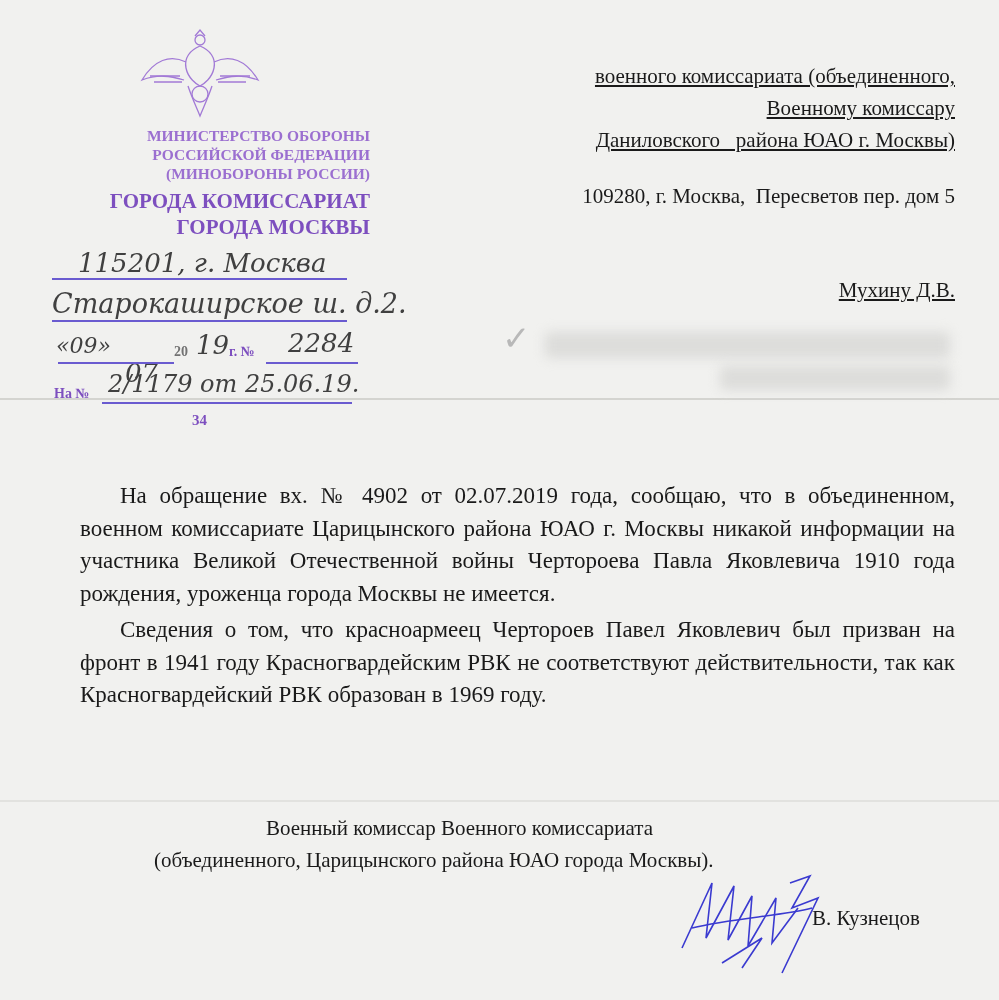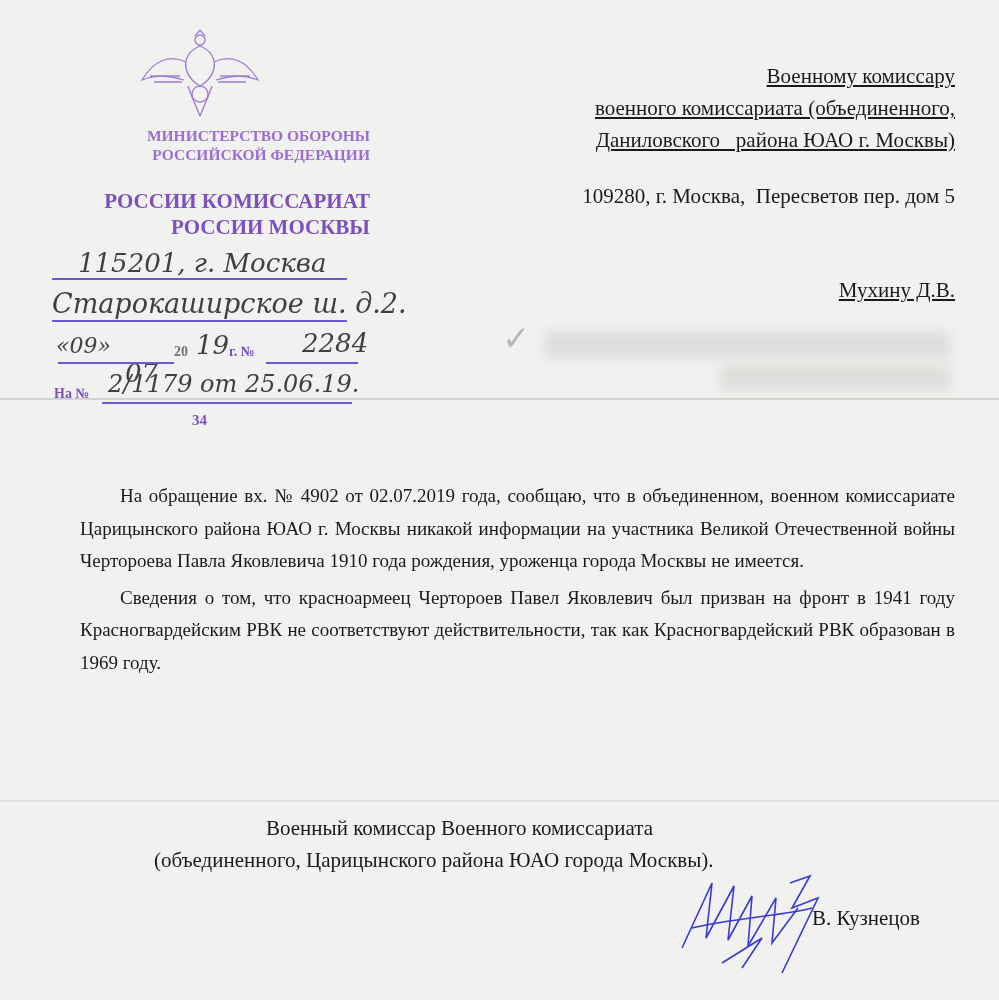--- a/index.html
+++ b/index.html
@@ -6,21 +6,21 @@
   body { width:999px; height:1000px; background:#f1f1ef; position:relative; overflow:hidden;
          font-family:"Liberation Serif", serif; color:#1a1a1a; }
   .fold { position:absolute; left:0; width:999px; height:2px; background:#d4d4d0; }
   .stamp { position:absolute; color:#8a5bc4; font-family:"Liberation Serif", serif; font-weight:bold; text-align:right; }
   .emblem { position:absolute; left:140px; top:28px; width:120px; height:90px; }
   .hand { position:absolute; font-family:"DejaVu Serif", serif; font-style:italic; color:#404040; font-size:26px; }
   .uline { position:absolute; height:1.5px; background:#6a5bd0; }
   .addr { position:absolute; right:44px; text-align:right; font-size:21px; line-height:32px; }
   .addr .u { text-decoration:underline; }
   .blur { position:absolute; background:#dcdcda; filter:blur(6px); border-radius:4px; }
-  .body-text { position:absolute; left:80px; width:875px; font-size:19px; line-height:32.5px; text-align:justify; }
+  .body-text { position:absolute; left:80px; width:875px; font-size:23px; line-height:32.5px; text-align:justify; }
   .body-text p { margin:0; text-indent:40px; }
   .sign { position:absolute; font-size:21px;text-align:center; }
 </style>
 </head>
 <body>
 
 <div class="fold" style="top:398px;"></div>
 <div class="fold" style="top:800px; opacity:.5;"></div>
 
 <svg class="emblem" viewBox="0 0 120 90">
@@ -32,49 +32,50 @@
     <path d="M74 34 C90 26 106 32 118 52 C102 46 90 48 76 52"></path>
     <path d="M10 48 L40 48 M14 54 L42 54 M80 48 L110 48 M78 54 L106 54"></path>
     <path d="M48 58 C52 70 56 78 60 88 C64 78 68 70 72 58"></path>
     <circle cx="60" cy="66" r="8"></circle>
   </g>
 </svg>
 
 <div class="stamp" style="left:40px; top:126px; width:330px; font-size:15.5px; line-height:19px; color:#9b6fd0;">
   <div>МИНИСТЕРСТВО ОБОРОНЫ</div>
   <div>РОССИЙСКОЙ ФЕДЕРАЦИИ</div>
+  <div>(МИНОБОРОНЫ РОССИИ)</div>
 </div>
 <div class="stamp" style="left:40px; top:188px; width:330px; font-size:21px; line-height:26px; color:#7d4fbf;">
-  <div>РОССИИ КОМИССАРИАТ</div>
-  <div>РОССИИ МОСКВЫ</div>
+  <div>ГОРОДА КОМИССАРИАТ</div>
+  <div>ГОРОДА МОСКВЫ</div>
 </div>
 
 <div class="hand" style="left:78px; top:248px;">115201, г. Москва</div>
 <div class="uline" style="left:52px; top:278px; width:295px;"></div>
 <div class="hand" style="left:52px; top:288px; font-size:27px;">Старокаширское ш. д.2.</div>
 <div class="uline" style="left:52px; top:320px; width:295px;"></div>
 
 <div class="hand" style="left:56px; top:333px; font-size:22px;">«09»</div>
 <div class="uline" style="left:58px; top:362px; width:50px;"></div>
 <div class="hand" style="left:125px; top:330px;margin-top:28px;">07</div>
 <div class="uline" style="left:108px; top:362px; width:66px;"></div>
 <div class="stamp" style="left:174px; top:344px; font-size:14px; color:#737373;">20</div>
 <div class="hand" style="left:196px; top:330px;">19</div>
 <div class="stamp" style="left:229px; top:344px; font-size:14px; color:#7d4fbf;">г. №</div>
-<div class="hand" style="left:302px; top:328px;">2284</div>
+<div class="hand" style="left:288px; top:328px;">2284</div>
 <div class="uline" style="left:266px; top:362px; width:92px;"></div>
 
 <div class="stamp" style="left:54px; top:386px; font-size:14px; color:#7d4fbf;">На №</div>
 <div class="hand" style="left:108px; top:370px; font-size:24px;">2/1179 от 25.06.19.</div>
 <div class="uline" style="left:102px; top:402px; width:250px;"></div>
 <div class="stamp" style="left:192px; top:412px; font-size:15px; color:#7d4fbf;">34</div>
 
 <div class="addr" style="top:60px;">
+  <div class="u">военного комиссариата (объединенного,</div>
   <div class="u">Военному комиссару</div>
-  <div class="u">военного комиссариата (объединенного,</div>
   <div class="u" style="white-space:pre;margin-left:12px;">Даниловского   района ЮАО г. Москвы)</div>
 </div>
 <div class="addr" style="top:180px; white-space:pre;">109280, г. Москва,  Пересветов пер. дом 5</div>
 <div class="addr" style="top:274px;"><span class="u">Мухину Д.В.</span></div>
 
 <div style="position:absolute; left:502px; top:318px; font-size:34px; color:#b8b8b8; font-family:'DejaVu Sans',sans-serif;">✓</div>
 <div class="blur" style="left:545px; top:332px; width:405px; height:26px;"></div>
 <div class="blur" style="left:720px; top:366px; width:230px; height:24px;"></div>
 
 <div class="body-text" style="top:480px;">

